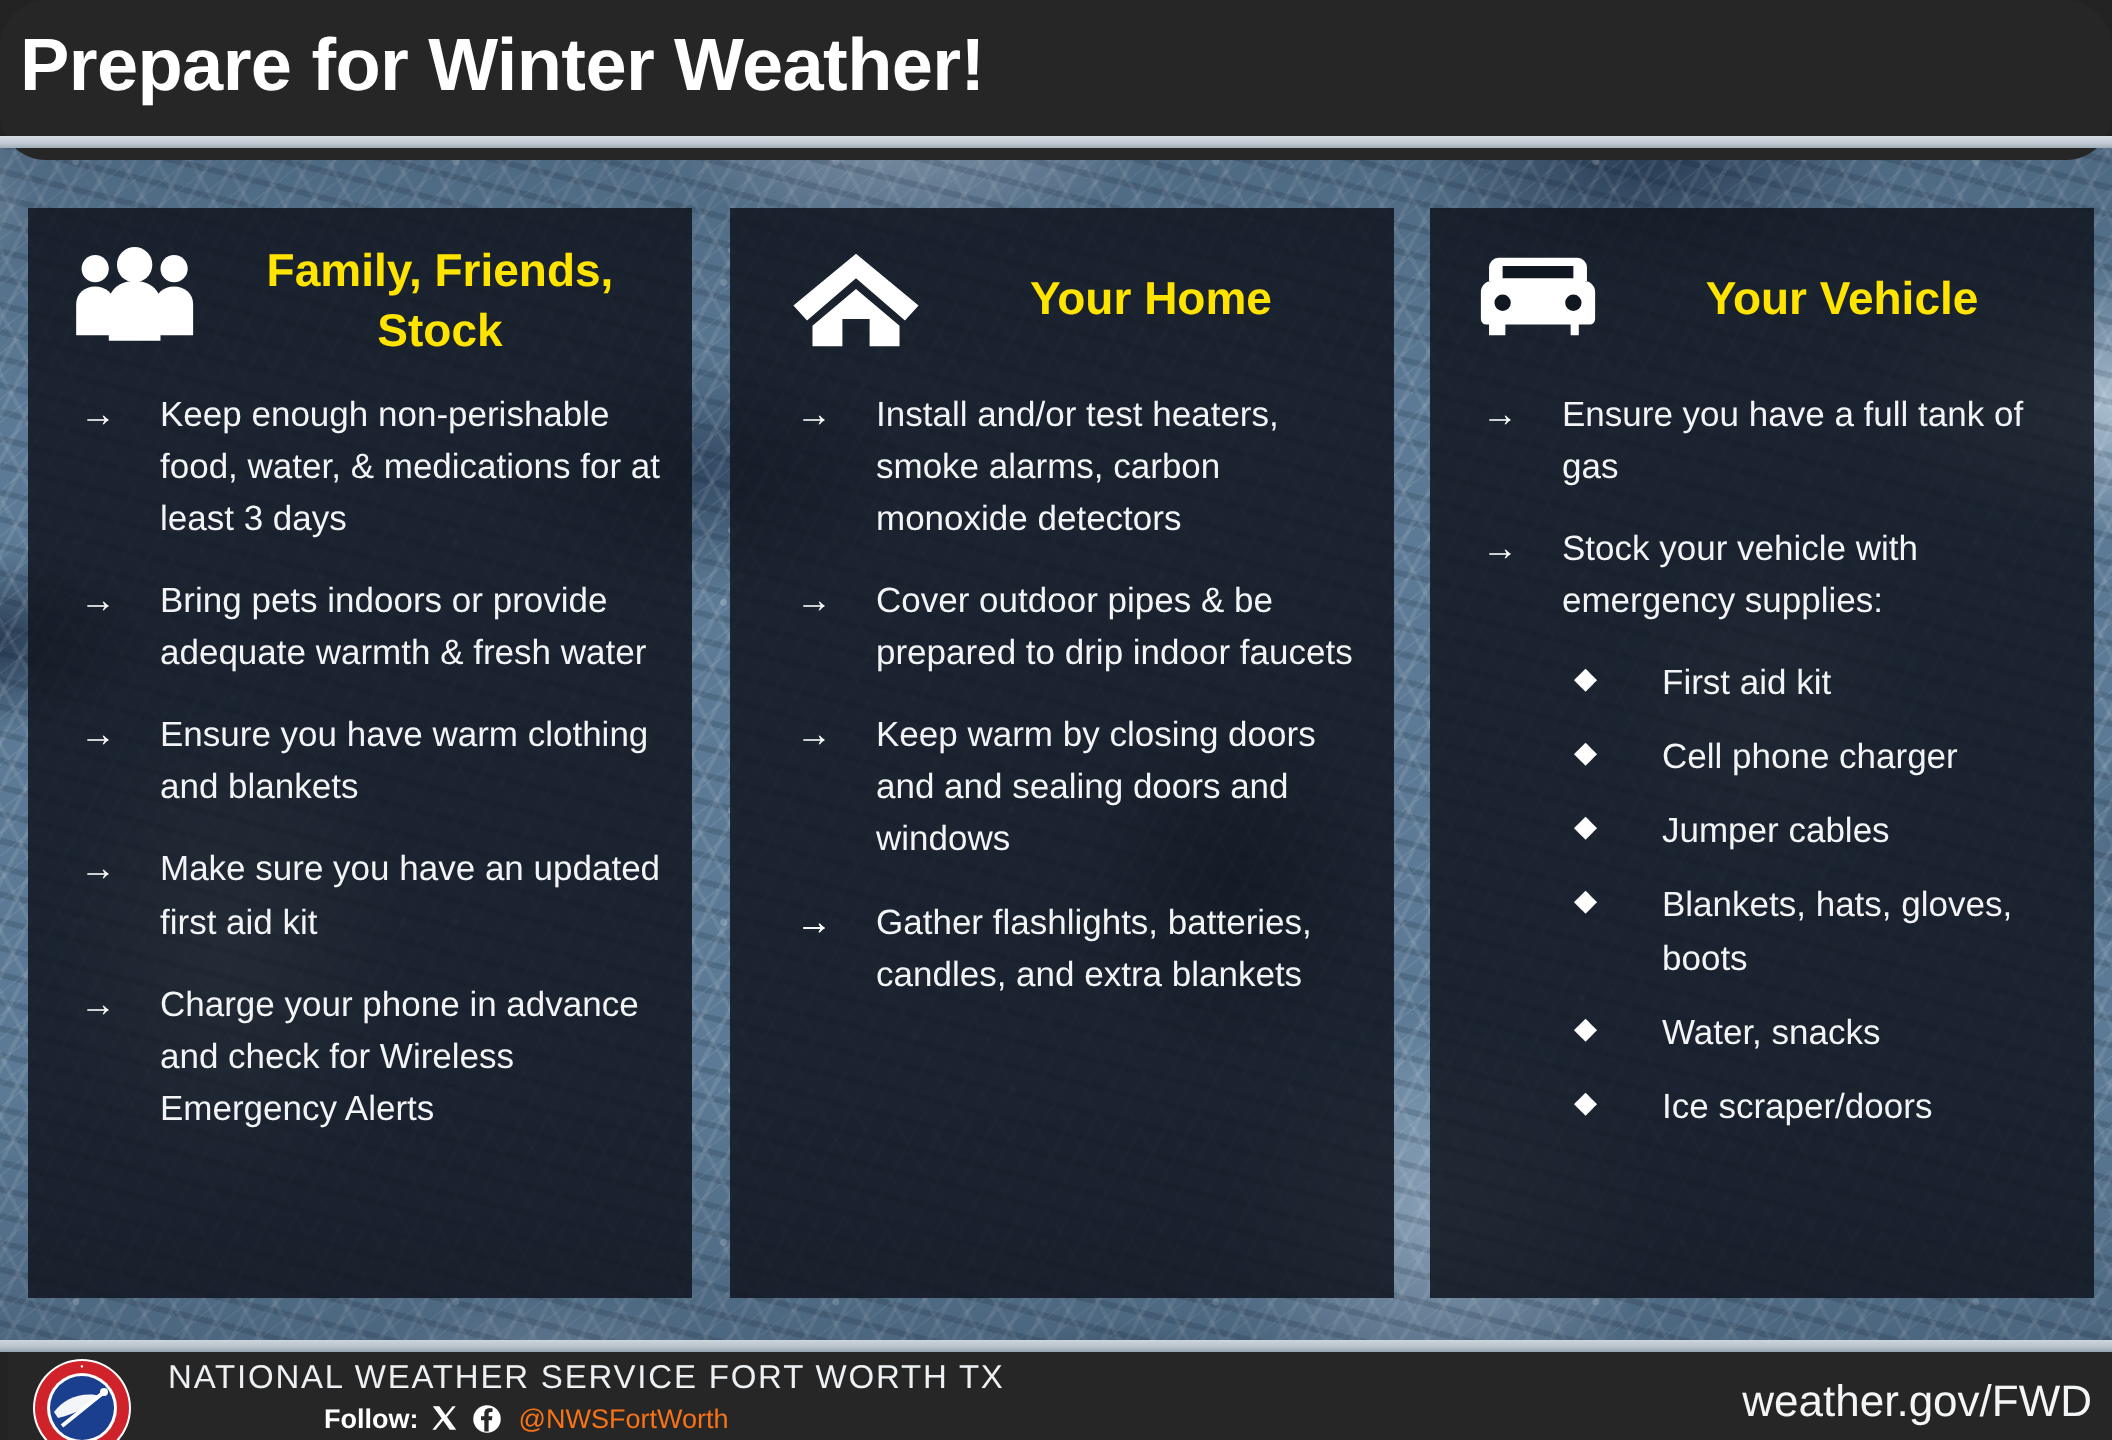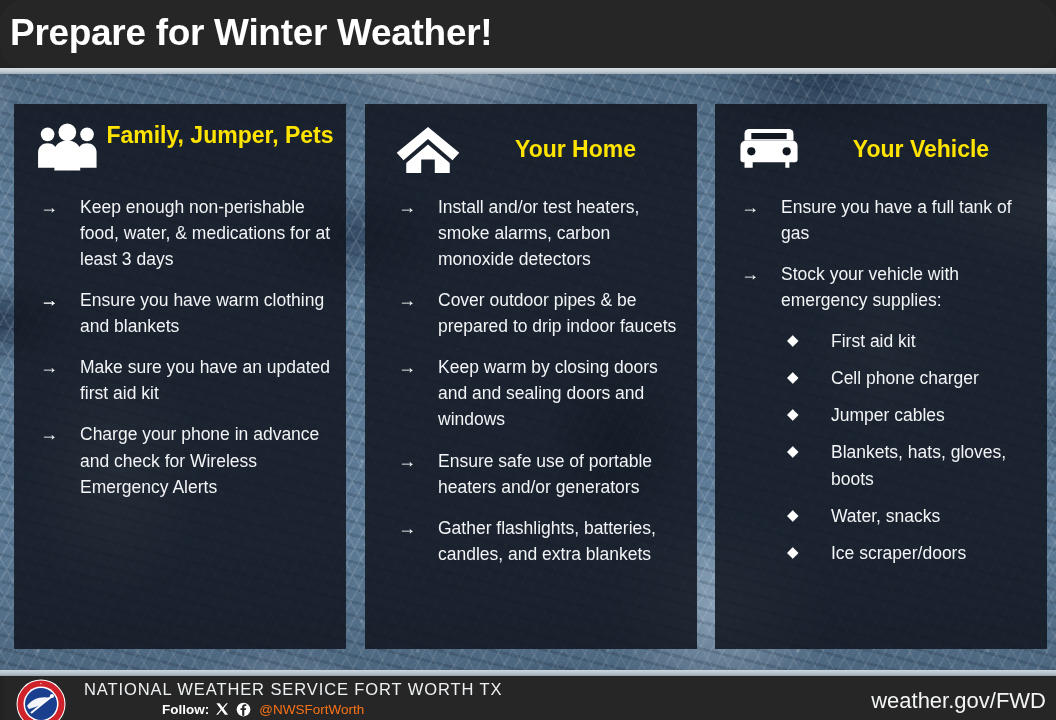--- a/index.html
+++ b/index.html
@@ -76,21 +76,21 @@
     position: absolute;
     inset: 0;
     background: linear-gradient(180deg, rgba(8,18,34,.18) 0%, rgba(8,18,34,0) 22%, rgba(8,18,34,0) 78%, rgba(8,18,34,.2) 100%);
   }
 
   
   #header {
     position: absolute;
     left: 0; top: 0;
     width: 1056px;
-    height: 68px;
+    height: 80px;
     background: #262626;
     z-index: 5;
     border-radius: 23px;
   }
   #header-title {
     position: absolute;
     left: 10px;
     top: 12px;
     font-size: 37px;
     font-weight: bold;
@@ -277,45 +277,45 @@
           <svg viewBox="0 0 100 80" class="panel-icon">
             <g fill="#ffffff">
               <circle cx="20" cy="17" r="10"></circle>
               <path d="M6 66V43c0-8 6.5-13 14-13s14 5 14 13v23z"></path>
               <circle cx="78" cy="17" r="10"></circle>
               <path d="M64 66V43c0-8 6.5-13 14-13s14 5 14 13v23z"></path>
               <circle cx="49" cy="14" r="13"></circle>
               <path d="M30 70V42c0-10 8.5-16 19-16s19 6 19 16v28z"></path>
             </g>
           </svg>
-          <span class="panel-title">Family, Jumper, Pets</span>
+          <span class="panel-title">Family, Friends, Stock</span>
         </div>
         <ul class="bullets">
           <li><span class="marker">→</span><span>Keep enough non-perishable food, water, &amp; medications for at least 3 days</span></li>
-          <li><span class="marker">→</span></li>
+          <li><span class="marker">→</span><span>Bring pets indoors or provide adequate warmth &amp; fresh water</span></li>
           <li><span class="marker">→</span><span>Ensure you have warm clothing and blankets</span></li>
           <li><span class="marker">→</span><span>Make sure you have an updated first aid kit</span></li>
           <li><span class="marker">→</span><span>Charge your phone in advance and check for Wireless Emergency Alerts</span></li>
         </ul>
       </div>
       <div class="panel p2">
         <div class="panel-head">
           <svg viewBox="0 0 100 80" class="panel-icon">
             <g fill="#ffffff">
               <path d="M50 6 L96 44 L86 55 L50 24 L14 55 L4 44 Z"></path>
               <path d="M50 32 L82 59 V74 H60 V54 H40 V74 H18 V59 Z"></path>
             </g>
           </svg>
           <span class="panel-title">Your Home</span>
         </div>
         <ul class="bullets">
           <li><span class="marker">→</span><span>Install and/or test heaters, smoke alarms, carbon monoxide detectors</span></li>
           <li><span class="marker">→</span><span>Cover outdoor pipes &amp; be prepared to drip indoor faucets</span></li>
           <li><span class="marker">→</span><span>Keep warm by closing doors and and sealing doors and windows</span></li>
-          <li><span class="marker">→</span><span>Ensure safe use of portable heaters and/or generators</span></li>
+          <li><span class="marker">→</span></li>
           <li><span class="marker">→</span><span>Gather flashlights, batteries, candles, and extra blankets</span></li>
         </ul>
       </div>
       <div class="panel p3">
         <div class="panel-head">
           <svg viewBox="0 0 100 80" class="panel-icon">
             <g fill="#ffffff">
               <path d="M14 16 a7 7 0 0 1 7-7 h58 a7 7 0 0 1 7 7 v10 H14 Z"></path>
               <rect x="24" y="15" width="52" height="9" fill="#111721"></rect>
               <path d="M8 34 a8 8 0 0 1 8-8 h68 a8 8 0 0 1 8 8 v20 a4 4 0 0 1-4 4 h-8 v8 H74 v-8 H26 v8 H14 v-8 H12 a4 4 0 0 1-4-4 Z"></path>

